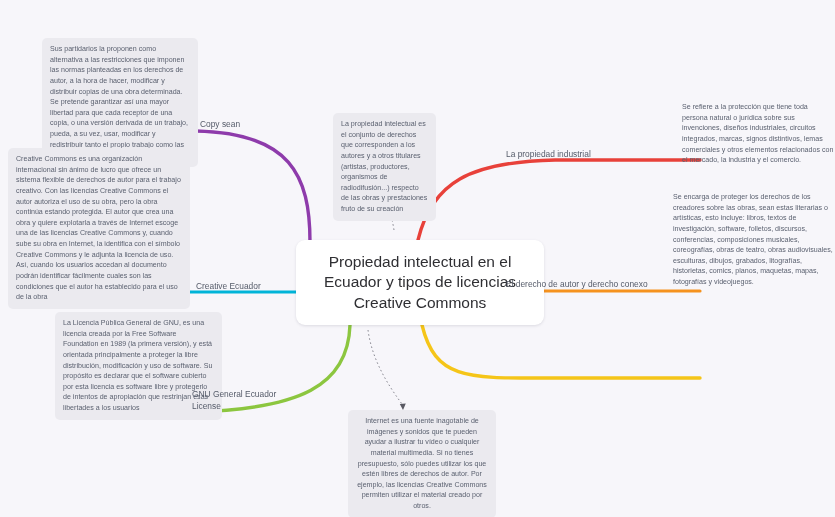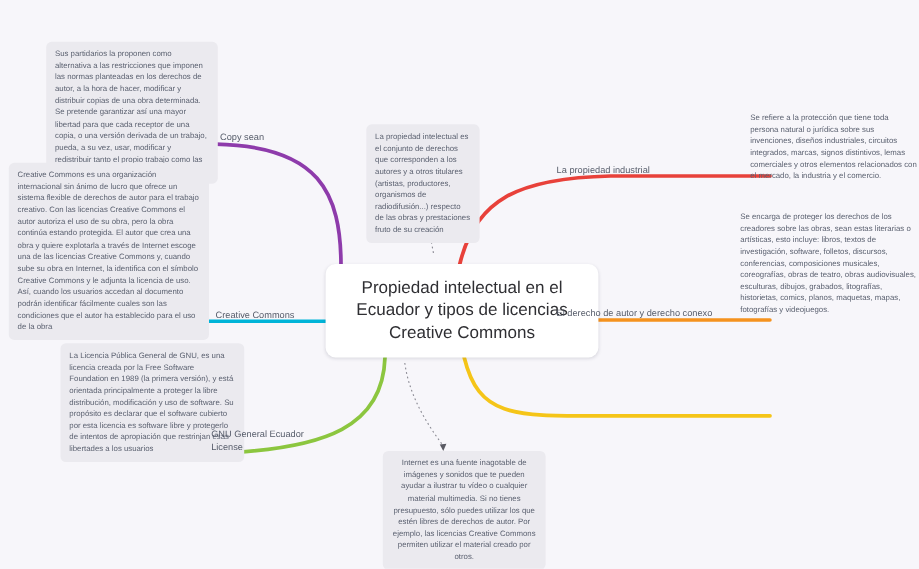--- a/index.html
+++ b/index.html
@@ -116,21 +116,21 @@
   <div class="note plain" style="left:682px;top:96px;width:152px;">
     <span>Se refiere a la protección que tiene toda persona
 natural o jurídica sobre sus invenciones, diseños industriales, circuitos
 integrados, marcas, signos distintivos, lemas comerciales y otros
 elementos relacionados con el mercado, la industria y el comercio.</span>
   </div>
 
 
   <div class="blabel" style="left:200px;top:118px;">Copy sean</div>
 
-  <div class="blabel" style="left:196px;top:280px;">Creative Commons</div>
+  <div class="blabel" style="left:196px;top:280px;">Creative Ecuador</div>
 
   <div class="blabel" style="left:192px;top:388px;">GNU General Ecuador
 License</div>
 
   <div class="blabel" style="left:506px;top:148px;">La propiedad industrial</div>
 
   <div class="blabel" style="left:506px;top:278px;">El derecho de autor y derecho conexo</div>
 
 
 </div>

